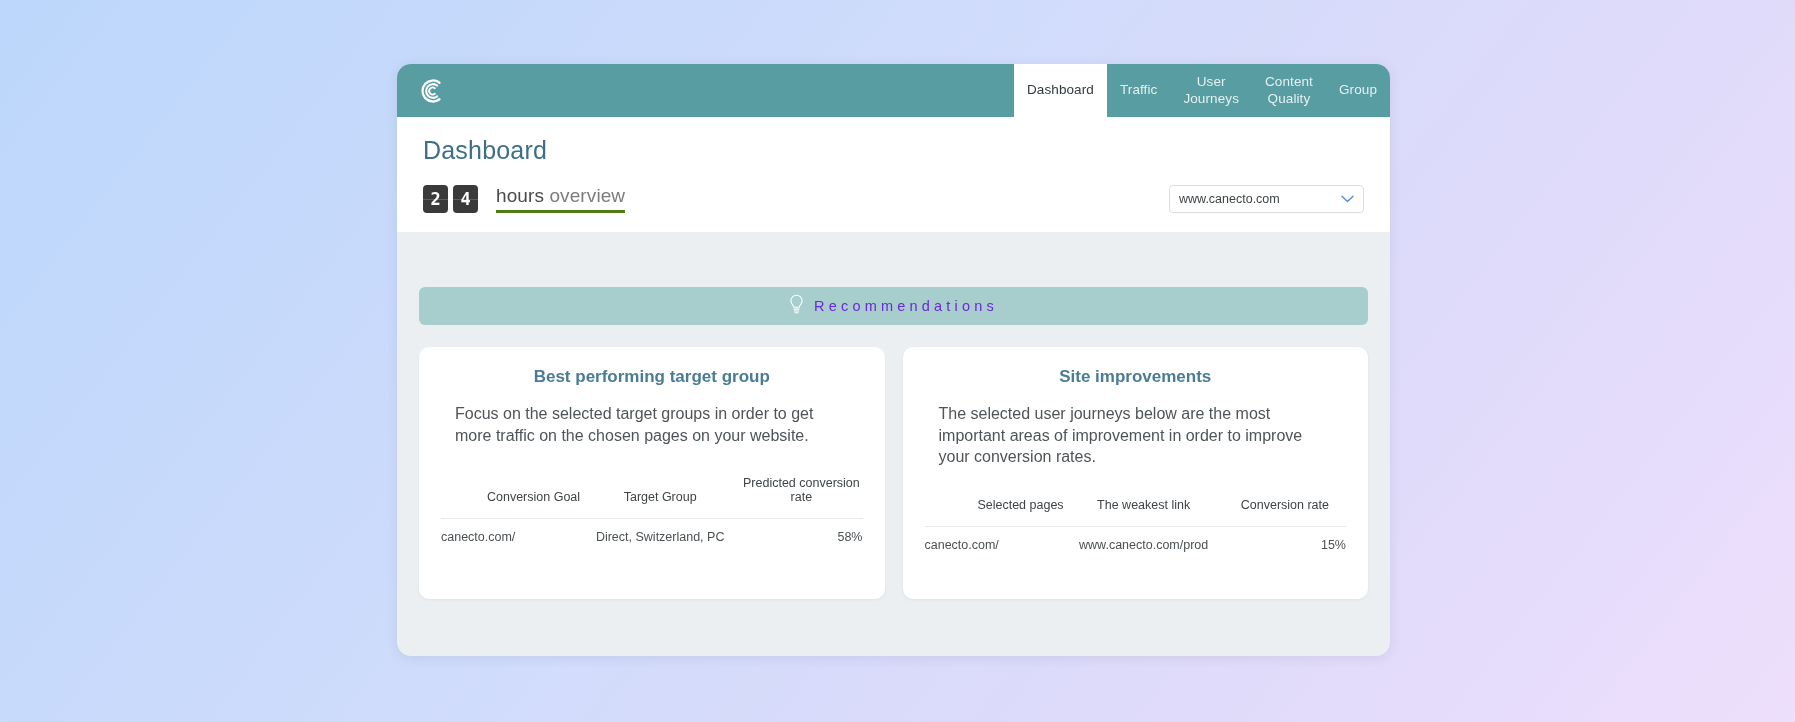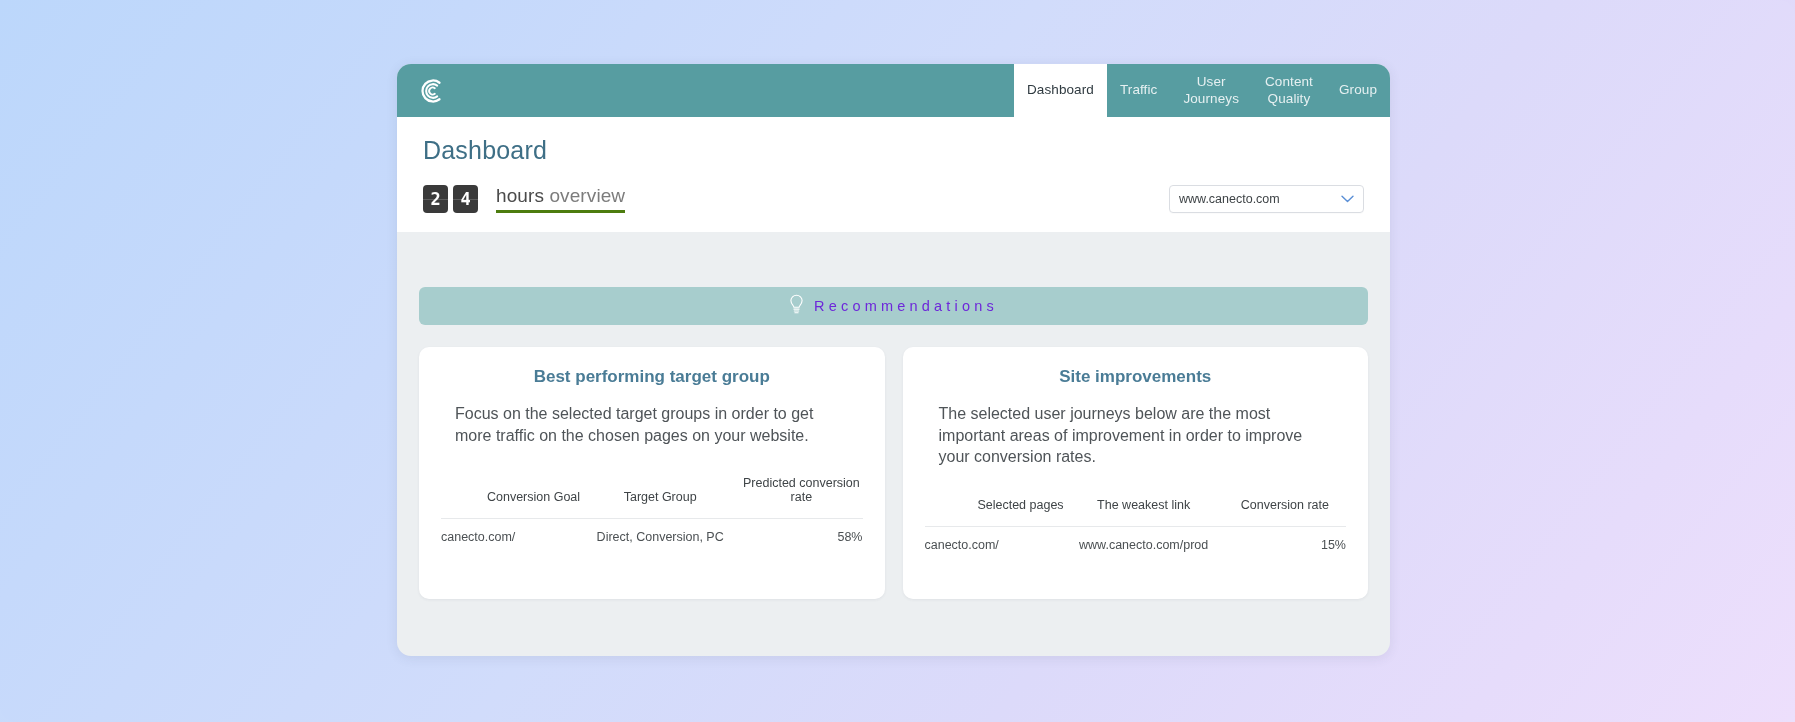--- a/index.html
+++ b/index.html
@@ -319,21 +319,21 @@
             <thead>
               <tr>
                 <th class="c1">Conversion Goal</th>
                 <th class="c2">Target Group</th>
                 <th class="c3">Predicted conversion rate</th>
               </tr>
             </thead>
             <tbody>
               <tr>
                 <td class="c1">canecto.com/</td>
-                <td class="c2">Direct, Conversion, PC</td>
+                <td class="c2">Direct, Switzerland, PC</td>
                 <td class="c3">58%</td>
               </tr>
             </tbody>
           </table>
         </div>
 
         <div class="card">
           <div class="card-title">Site improvements</div>
           <div class="card-desc">The selected user journeys below are the most important areas of improvement in order to improve your conversion rates.</div>
 

